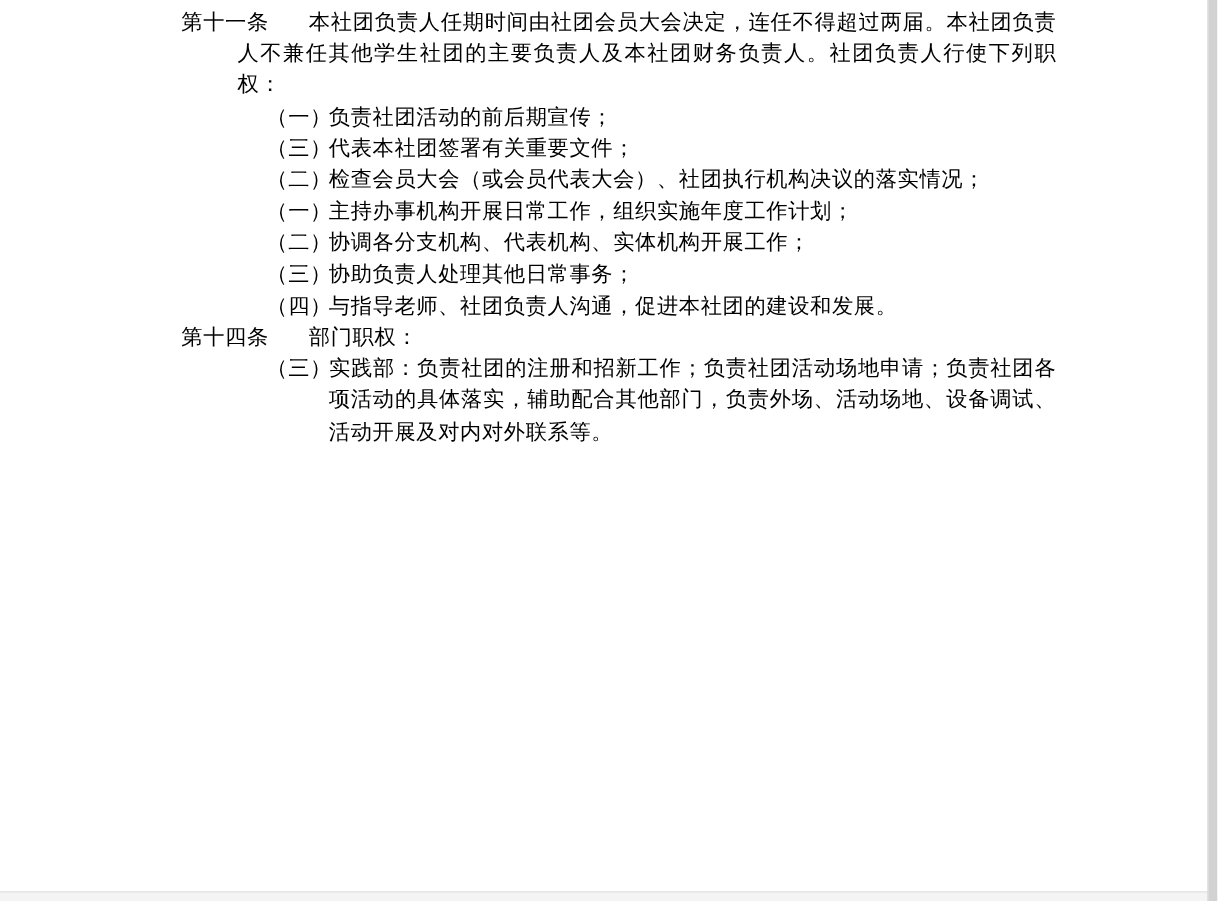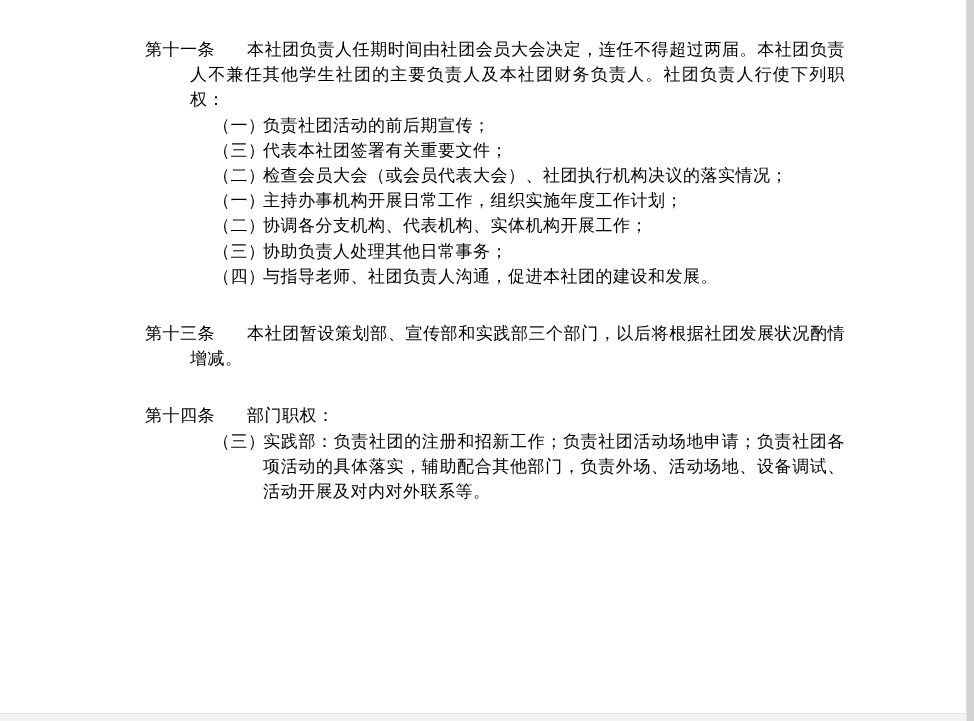--- a/index.html
+++ b/index.html
@@ -28,21 +28,20 @@
     line-height: 25.2px;
   }
   .content p {
     margin: 0;
     text-align: justify;
   }
   
   p.article {
     padding-left: 190px;
     text-indent: -45px;
-    margin-top: 32px;
   }
   p.article .label {
     display: inline-block;
     width: 102px;
     text-indent: 0;
   }
   
   p.item {
     padding-left: 263px;
     text-indent: -50px;
@@ -89,21 +88,20 @@
 
 
     <p class="item"><span class="marker">（一）</span><span class="text">主持办事机构开展日常工作，组织实施年度工作计划；</span></p>
 
     <p class="item"><span class="marker">（二）</span><span class="text">协调各分支机构、代表机构、实体机构开展工作；</span></p>
 
     <p class="item"><span class="marker">（三）</span><span class="text">协助负责人处理其他日常事务；</span></p>
 
     <p class="item"><span class="marker">（四）</span><span class="text">与指导老师、社团负责人沟通，促进本社团的建设和发展。</span></p>
 
-    <p class="article"><span class="label">第十三条</span><span class="text">本社团暂设策划部、宣传部和实践部三个部门，以后将根据社团发展状况酌情增减。</span></p>
 
     <p class="article"><span class="label">第十四条</span><span class="text">部门职权：</span></p>
 
 
 
     <p class="item"><span class="marker">（三）</span><span class="text">实践部：负责社团的注册和招新工作；负责社团活动场地申请；负责社团各项活动的具体落实，辅助配合其他部门，负责外场、活动场地、设备调试、活动开展及对内对外联系等。</span></p>
 
   </div>
 
   <div class="bottom-edge"></div>

